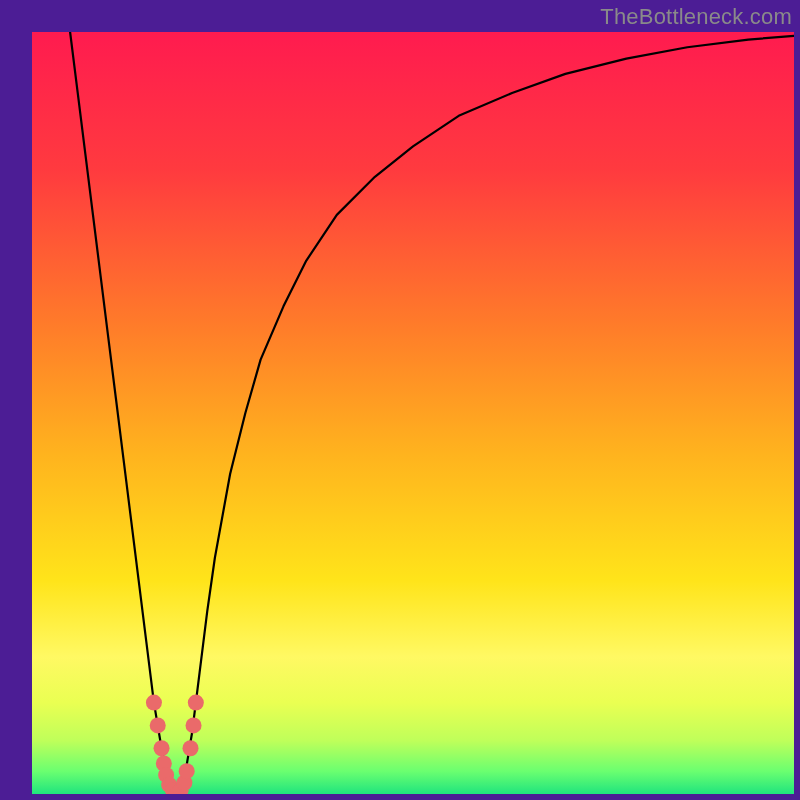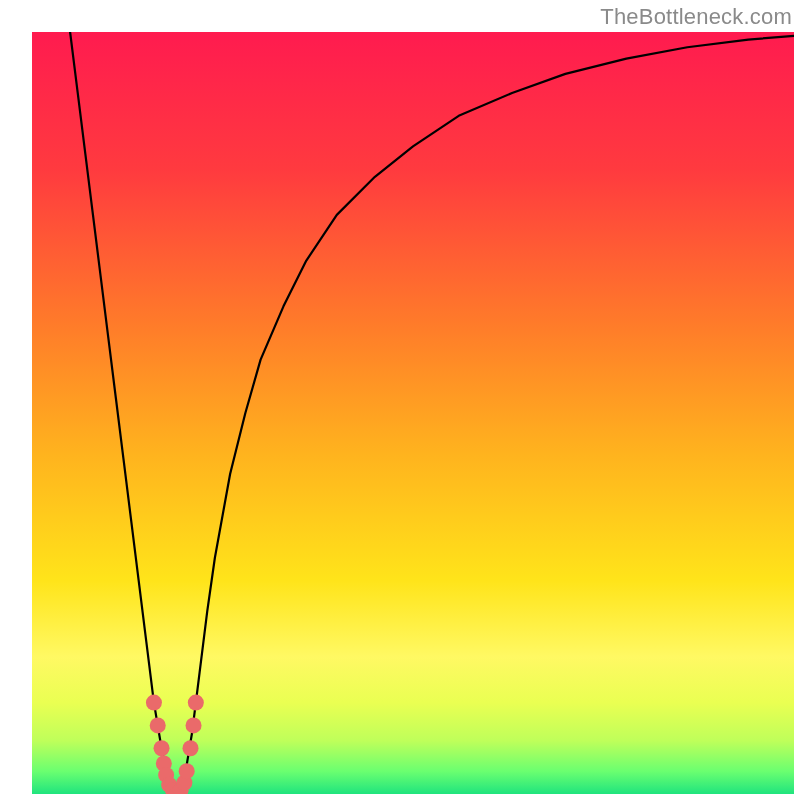--- a/index.html
+++ b/index.html
@@ -8,21 +8,21 @@
     width: 800px;
     height: 800px;
     overflow: hidden;
     background: #000;
     font-family: Arial, Helvetica, sans-serif;
   }
   .frame {
     position: relative;
     width: 800px;
     height: 800px;
-    background: #ffffff;
+    background: #4c1d95;
   }
   .plot-area {
     position: absolute;
     left: 32px;
     top: 32px;
     width: 762px;
     height: 762px;
     overflow: hidden;
   }
   .watermark {

